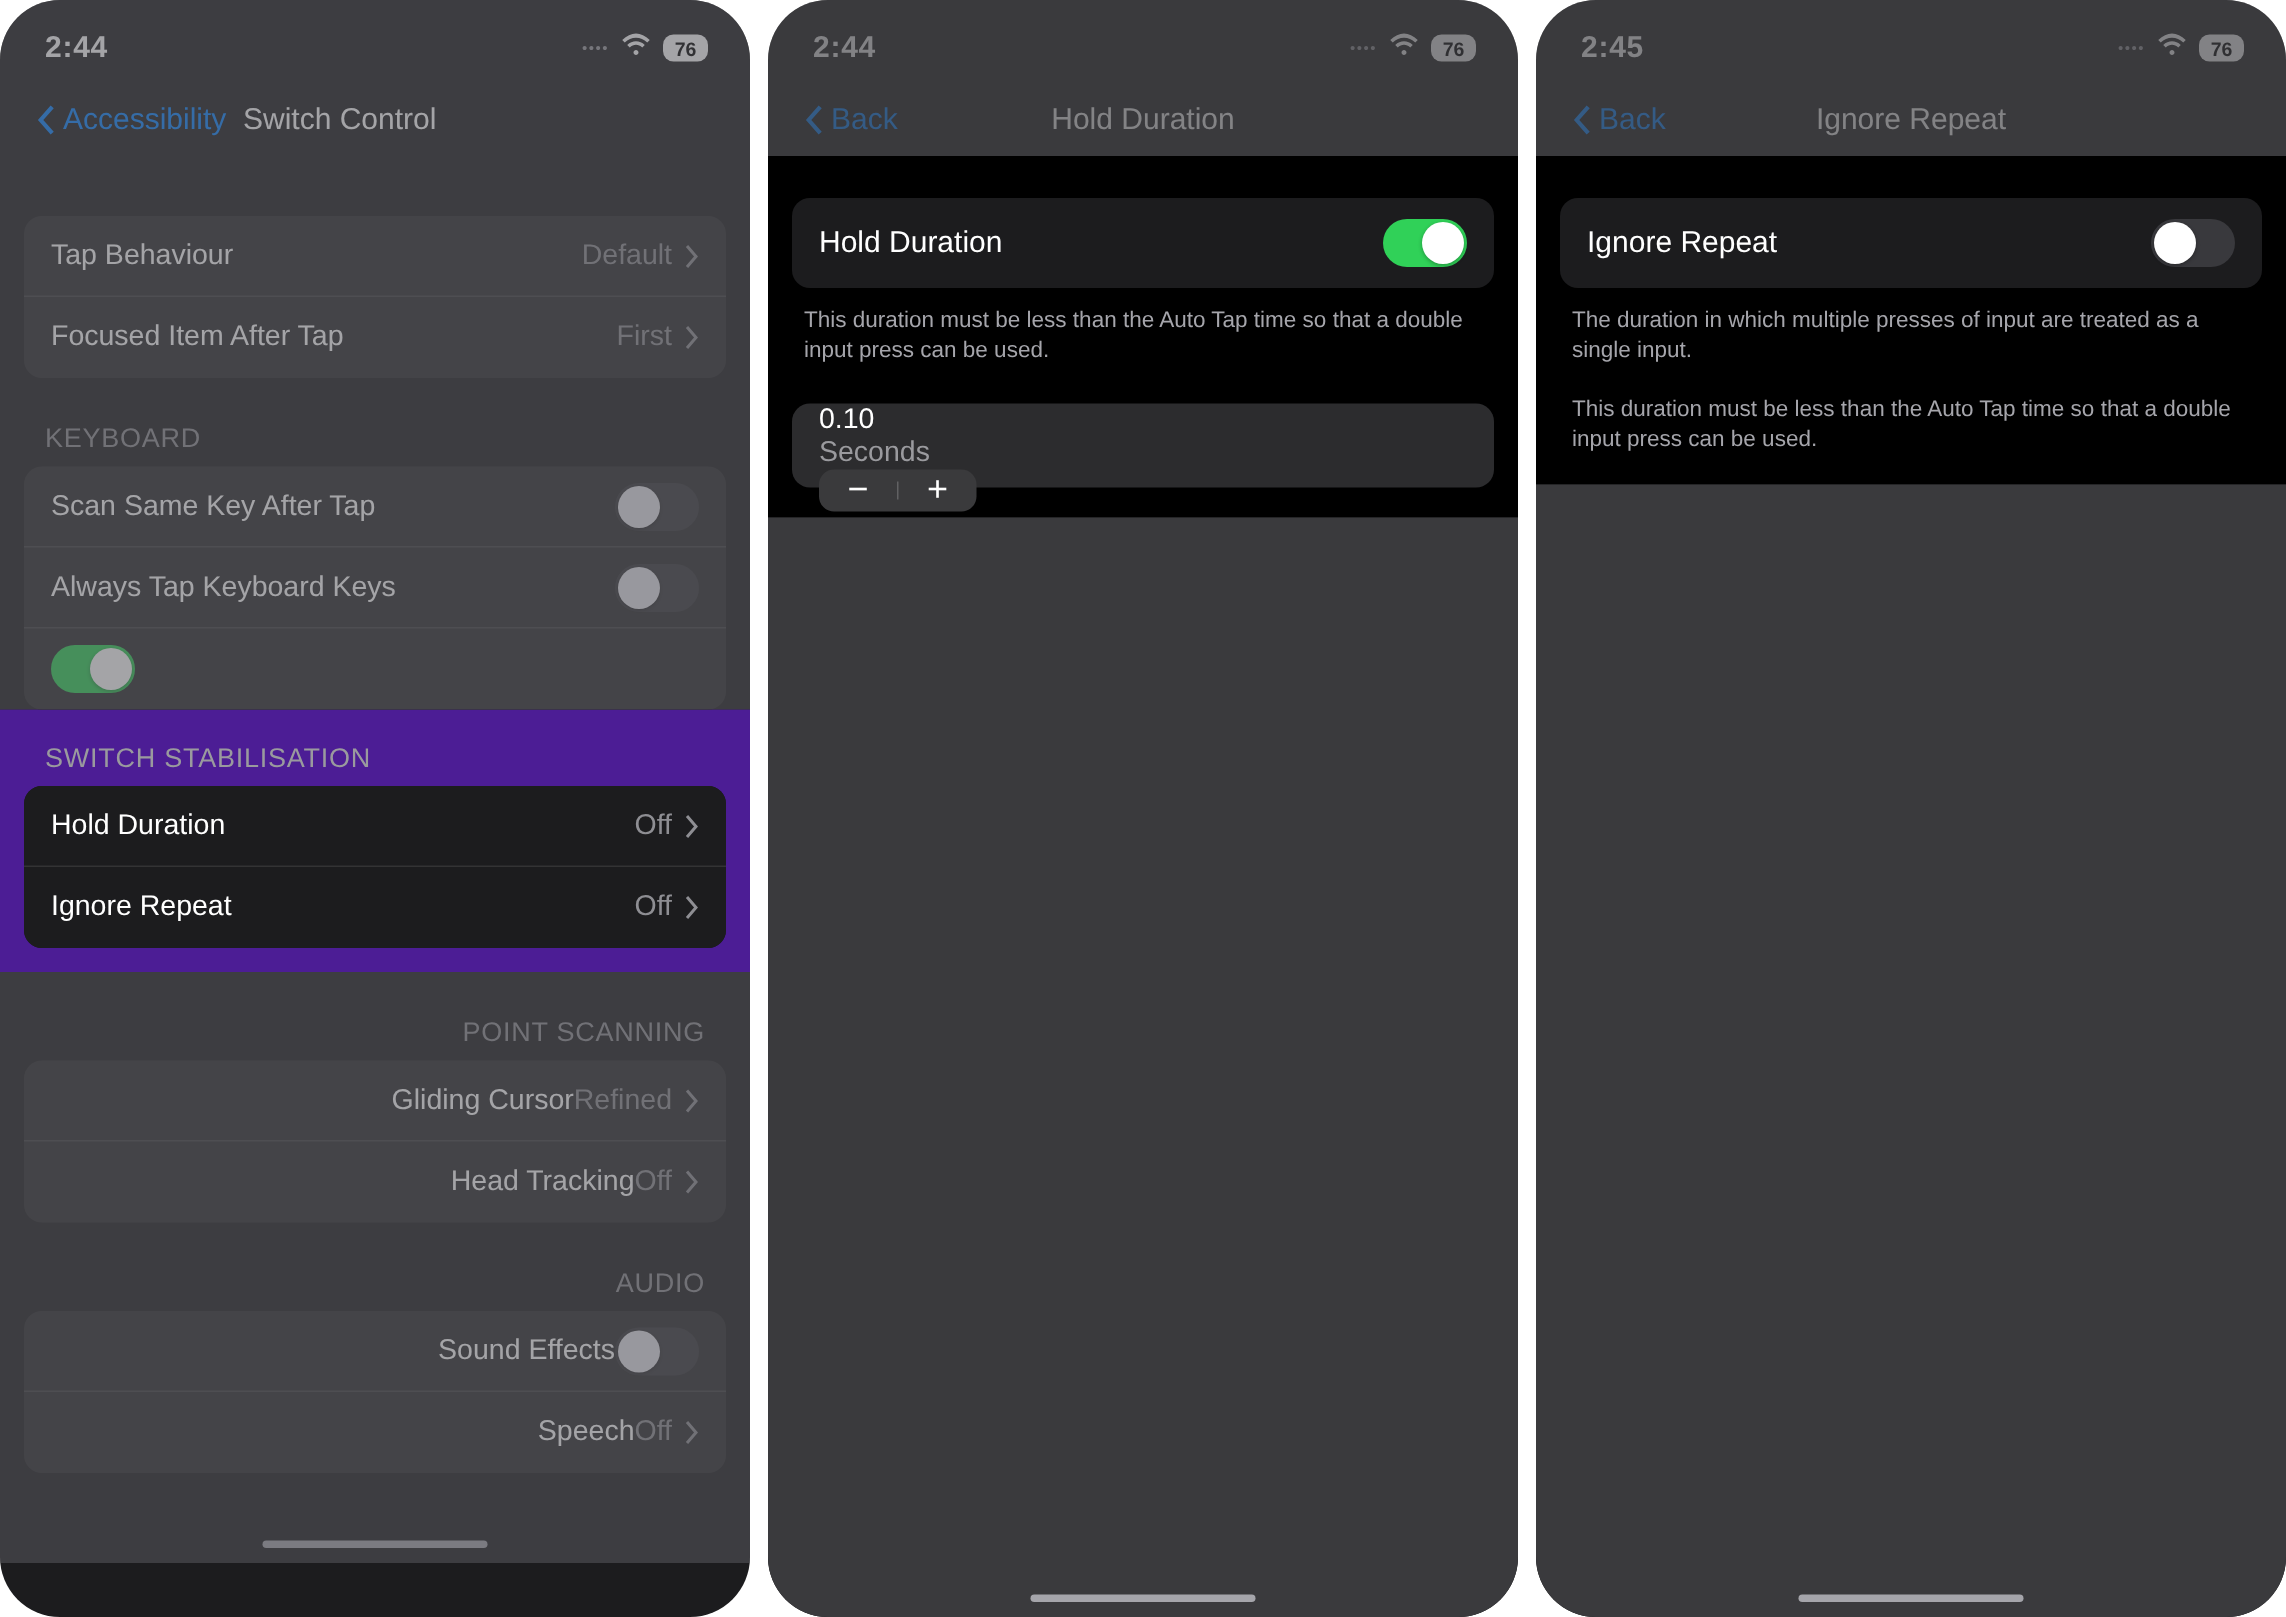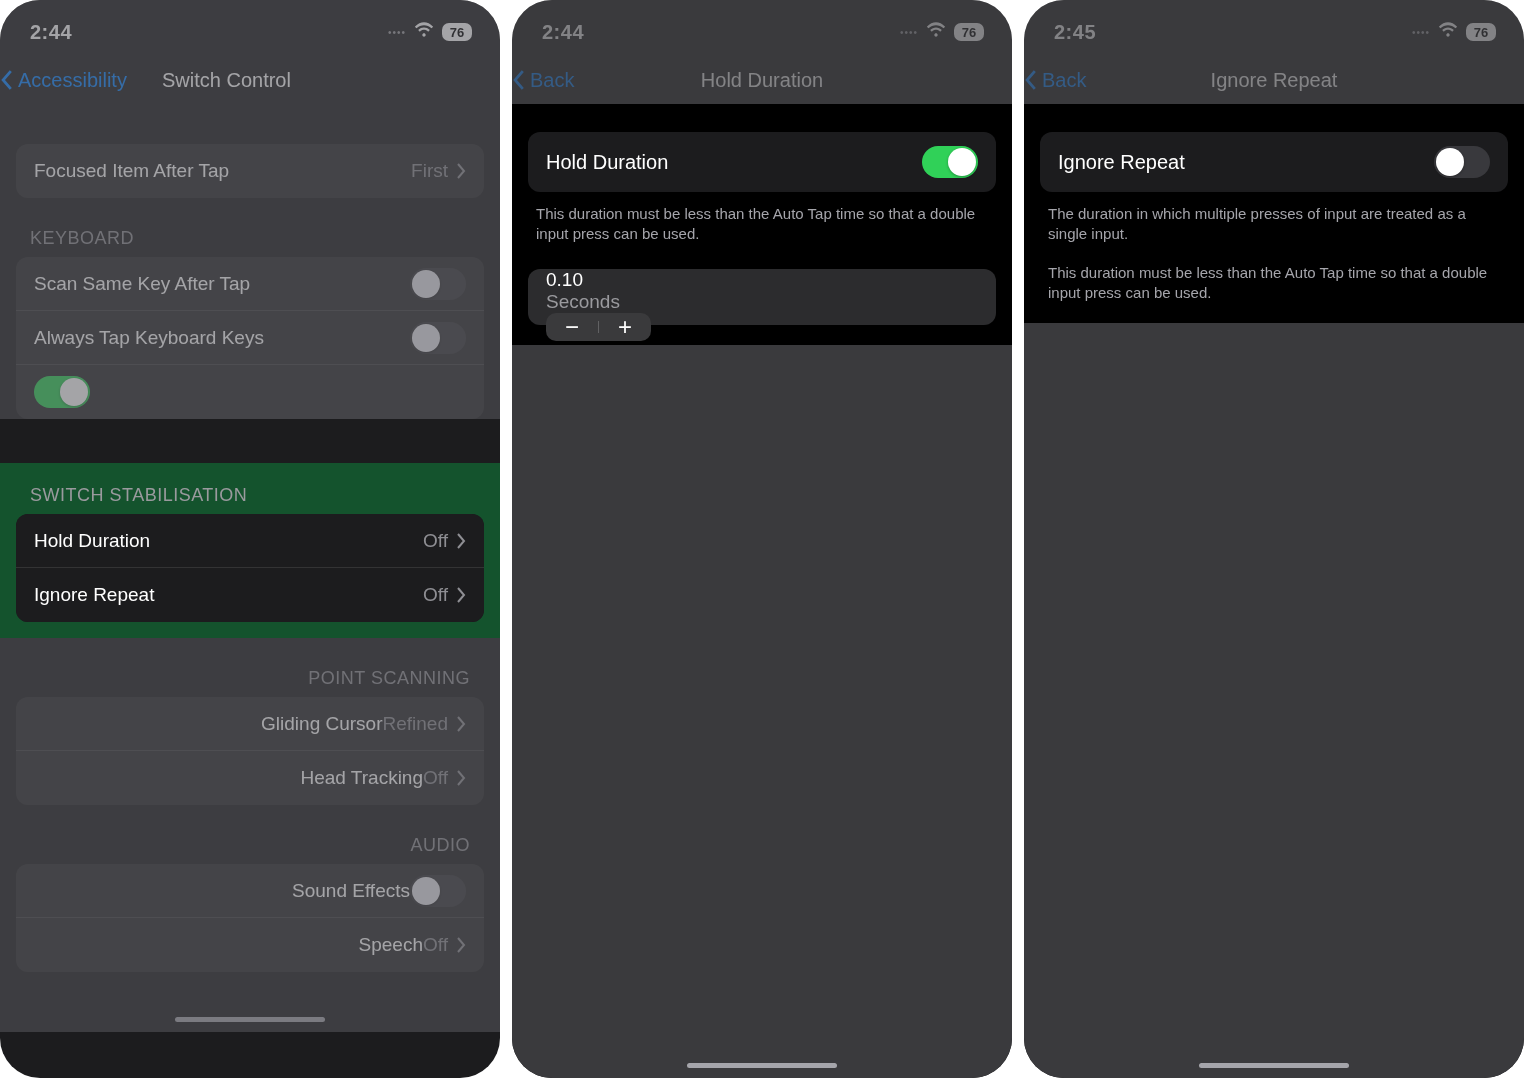--- a/index.html
+++ b/index.html
@@ -59,21 +59,21 @@
     position: relative;
     color: #fff;
   }
   .navbar .back {
     display: flex;
     align-items: center;
     gap: 3px;
     color: #0a84ff;
     font-size: 20px;
     position: absolute;
-    left: 0;
+    left: 24px;
   }
   .navbar .back svg { width: 15px; height: 22px; }
   .navbar .title {
     flex: 1;
     text-align: center;
     font-size: 20px;
     font-weight: 400;
     color: #fff;
   }
   .navbar .title.offcenter { text-align: left; padding-left: 152px; }
@@ -127,21 +127,21 @@
   
   .dimseg {
     position: relative;
   }
   .dimseg::after {
     content: "";
     position: absolute; inset:0;
     background: rgba(90,90,94,0.55);
     pointer-events: none;
   }
-  .brightseg { background: #14532d; margin-top: 44px; }
+  .brightseg { background: #4c1d95; }
 
   
   .footer-text {
     color: #a5a5ab;
     font-size: 15px;
     line-height: 1.35;
     padding: 12px 24px 0 24px;
   }
   .footer-text + .footer-text { padding-top: 18px; }
 
@@ -215,20 +215,29 @@
         <svg viewBox="0 0 12 20" fill="none" stroke="#0a84ff" stroke-width="2.5">
             <path d="M9 2 2 10l7 8"></path>
           </svg>
         <span>Accessibility</span>
       </span>
       <span class="title offcenter">Switch Control</span>
     </div>
 
     <div class="pad-top"></div>
     <div class="cellgroup">
+      <div class="cell">
+        <span class="label">Tap Behaviour</span>
+        <span class="value">Default</span>
+        <span class="chev">
+            <svg viewBox="0 0 10 16" fill="none" stroke="#8e8e93" stroke-width="2">
+              <path d="m2 1 6 7-6 7"></path>
+            </svg>
+          </span>
+      </div>
       <div class="cell">
         <span class="label">Focused Item After Tap</span>
         <span class="value">First</span>
         <span class="chev">
             <svg viewBox="0 0 10 16" fill="none" stroke="#8e8e93" stroke-width="2">
               <path d="m2 1 6 7-6 7"></path>
             </svg>
           </span>
       </div>
     </div>

